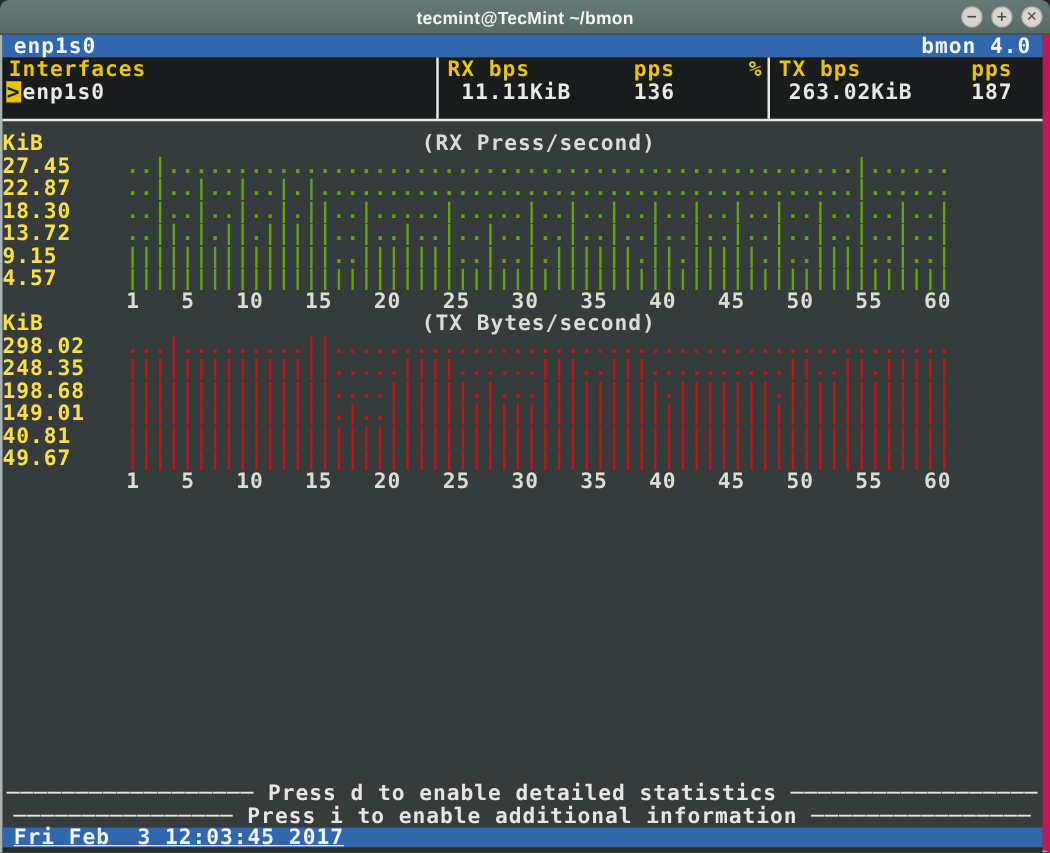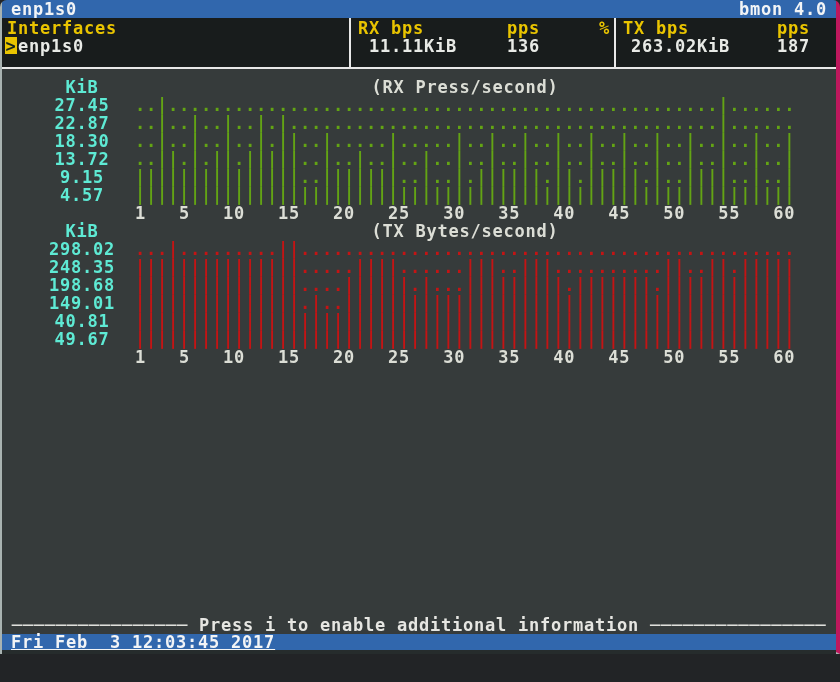--- a/index.html
+++ b/index.html
@@ -22,52 +22,60 @@
   .winbtns{position:absolute;right:6px;top:5px;display:flex;gap:7px;}
   .winbtn{
     width:17px;height:17px;border-radius:50%;
     background:#d8d4ce;border:1px solid #b9b5ae;color:#4d4a45;
     font-size:11px;line-height:15px;text-align:center;font-weight:bold;
     font-family:"DejaVu Sans",sans-serif;cursor:default;
   }
   
   .term{
     position:relative;height:654px;background:#363b3b;
-    border-left:2px solid #a9b3b1;border-right:4px solid #be185d;border-bottom:2px solid #a9b3b1;
+    border-left:2px solid #a9b3b1;border-right:6px solid #be185d;border-bottom:2px solid #a9b3b1;
     font-weight:700;font-size:17px;line-height:18px;letter-spacing:.77px;
     color:#e8eae6;
   }
   .abs{position:absolute;white-space:pre;}
   .bluebar{left:0;right:0;height:18px;background:var(--blue);color:#f2f4f6;
     display:flex;justify-content:space-between;padding:0 9px;}
   .topbar{top:0;}
   .statusbar{top:634px;height:16px;line-height:16px;text-decoration:underline;}
   .bottomstrip{top:650px;left:0;right:0;height:4px;background:#262c2c;}
   
   .listband{top:18px;left:0;right:0;height:49px;background:#181c1c;}
   .hline{top:67px;left:0;right:0;height:2px;background:#e8e8e8;}
   .vline{top:18px;width:2px;height:49px;background:#e8e8e8;}
   .yellow{color:var(--yellow);}
   .cursorblock{
     top:37px;left:3px;width:12px;height:17px;background:var(--yellow);
     color:#15251d;text-align:center;
   }
   
   .grow{position:absolute;left:0;height:18px;white-space:pre;}
-  .ylab{display:inline-block;width:92px;text-align:center;color:#5eead4;vertical-align:top;margin-left:34px;}
+  .ylab{display:inline-block;width:92px;text-align:left;color:#fde047;vertical-align:top;}
   .cells{display:inline-block;margin-left:7px;vertical-align:top;}
   .gtitle{display:inline-block;margin-left:7px;width:660px;text-align:center;color:#dcded6;}
   .axis{color:#dcded6;}
   .msg{left:0;right:0;text-align:center;color:#e6e6e2;}
 </style>
 </head>
 <body>
 
 <div class="window">
 
+  <div class="titlebar">
+    <span class="title">tecmint@TecMint ~/bmon</span>
+    <span class="winbtns">
+      <span class="winbtn">−</span>
+      <span class="winbtn">+</span>
+      <span class="winbtn">✕</span>
+    </span>
+  </div>
 
   <div class="term">
 
     <div class="abs bluebar topbar">
       <span>enp1s0</span>
       <span>bmon 4.0</span>
     </div>
 
     <div class="abs listband"></div>
     <div class="abs vline" style="left:347px"></div>
@@ -105,20 +113,21 @@
         <div class="grow" style="top: 222px;"><span class="ylab">KiB</span><span class="gtitle">(TX Bytes/second)</span></div>
         <div class="grow" style="top: 240px;"><span class="ylab">298.02</span><span class="cells" style="color: rgb(196, 20, 20);">...|.........||.............................................</span></div>
         <div class="grow" style="top: 258px;"><span class="ylab">248.35</span><span class="cells" style="color: rgb(196, 20, 20);">|||||||||||||||.....||||......|||..|||..........||..||.|||||</span></div>
         <div class="grow" style="top: 276px;"><span class="ylab">198.68</span><span class="cells" style="color: rgb(196, 20, 20);">|||||||||||||||....||||||.|...|||||||||.|||||||.||||||||||||</span></div>
         <div class="grow" style="top: 294px;"><span class="ylab">149.01</span><span class="cells" style="color: rgb(196, 20, 20);">|||||||||||||||.|..|||||||||||||||||||||||||||||||||||||||||</span></div>
         <div class="grow" style="top: 312px;"><span class="ylab">40.81</span><span class="cells" style="color: rgb(196, 20, 20);">||||||||||||||||||||||||||||||||||||||||||||||||||||||||||||</span></div>
         <div class="grow" style="top: 330px;"><span class="ylab">49.67</span><span class="cells" style="color: rgb(196, 20, 20);">||||||||||||||||||||||||||||||||||||||||||||||||||||||||||||</span></div>
         <div class="grow" style="top: 348px;"><span class="ylab"></span><span class="cells axis">1   5   10   15   20   25   30   35   40   45   50   55   60</span></div>
       </div>
 
+    <div class="abs msg" style="top:598px">────────────────── Press d to enable detailed statistics ──────────────────</div>
     <div class="abs msg" style="top:616px">──────────────── Press i to enable additional information ────────────────</div>
 
     <div class="abs bluebar statusbar">
       <span>Fri Feb  3 12:03:45 2017</span>
     </div>
     <div class="abs bottomstrip"></div>
   </div>
 </div>
 
 </body></html>

